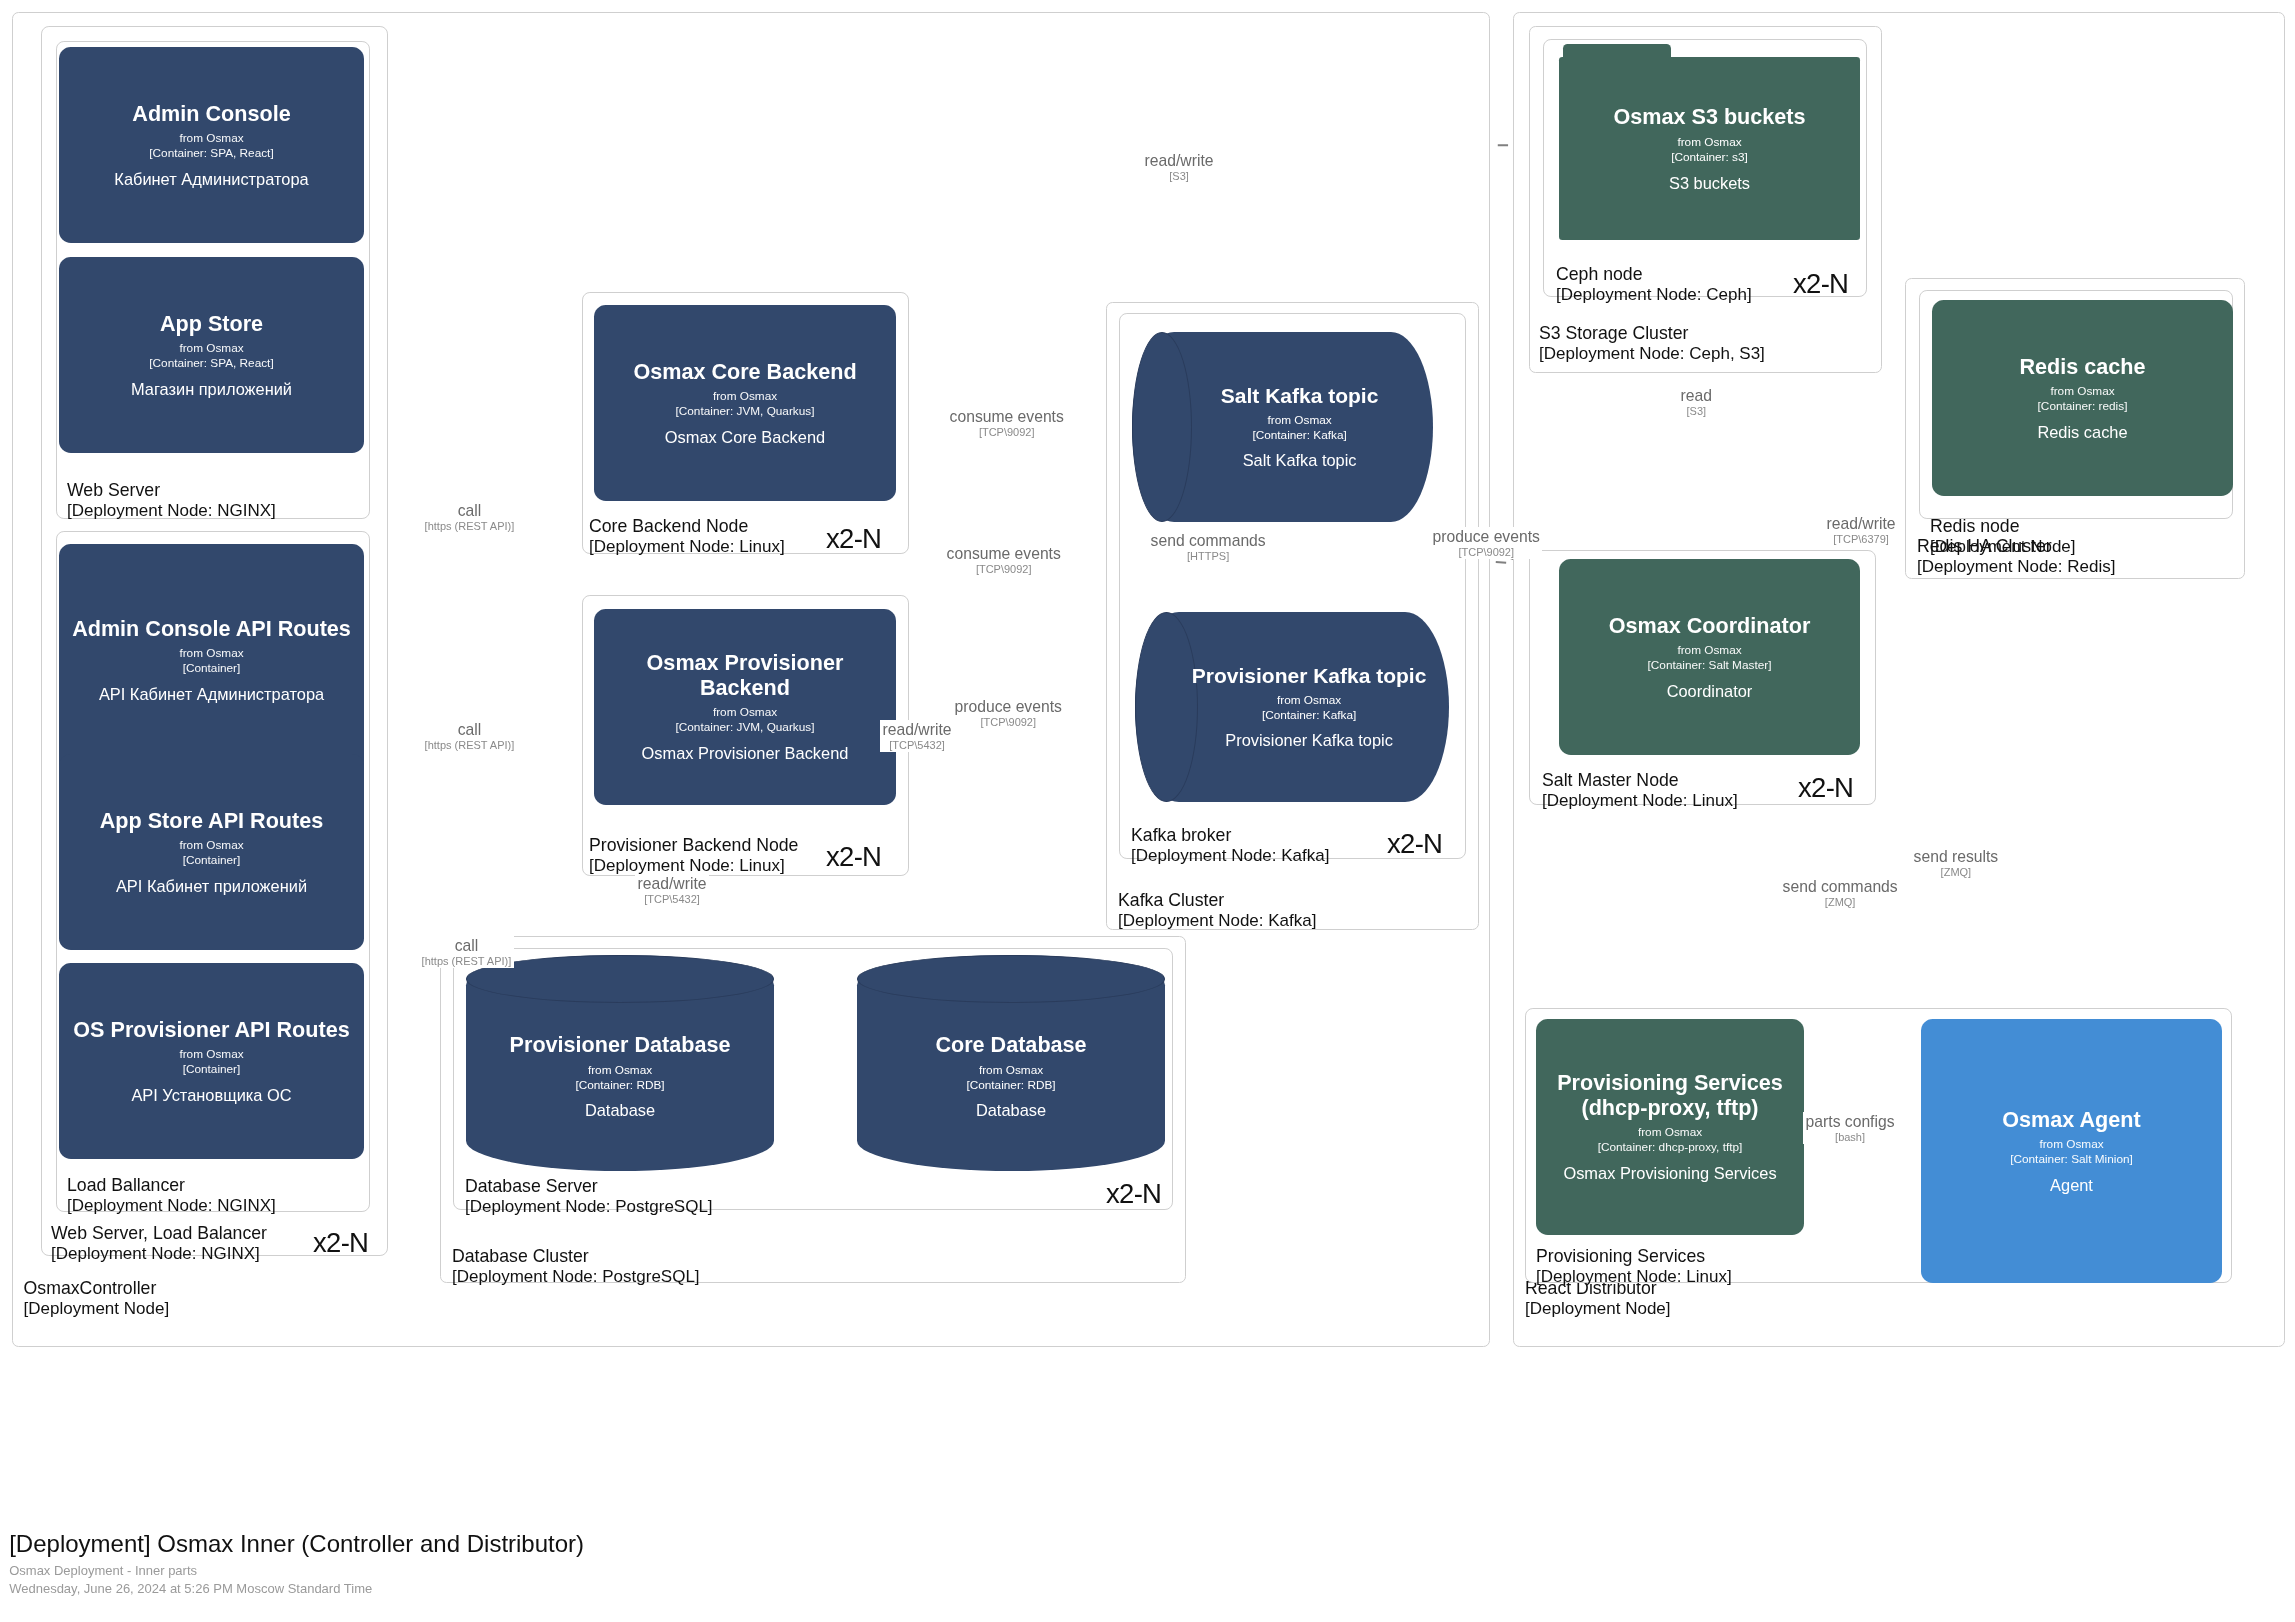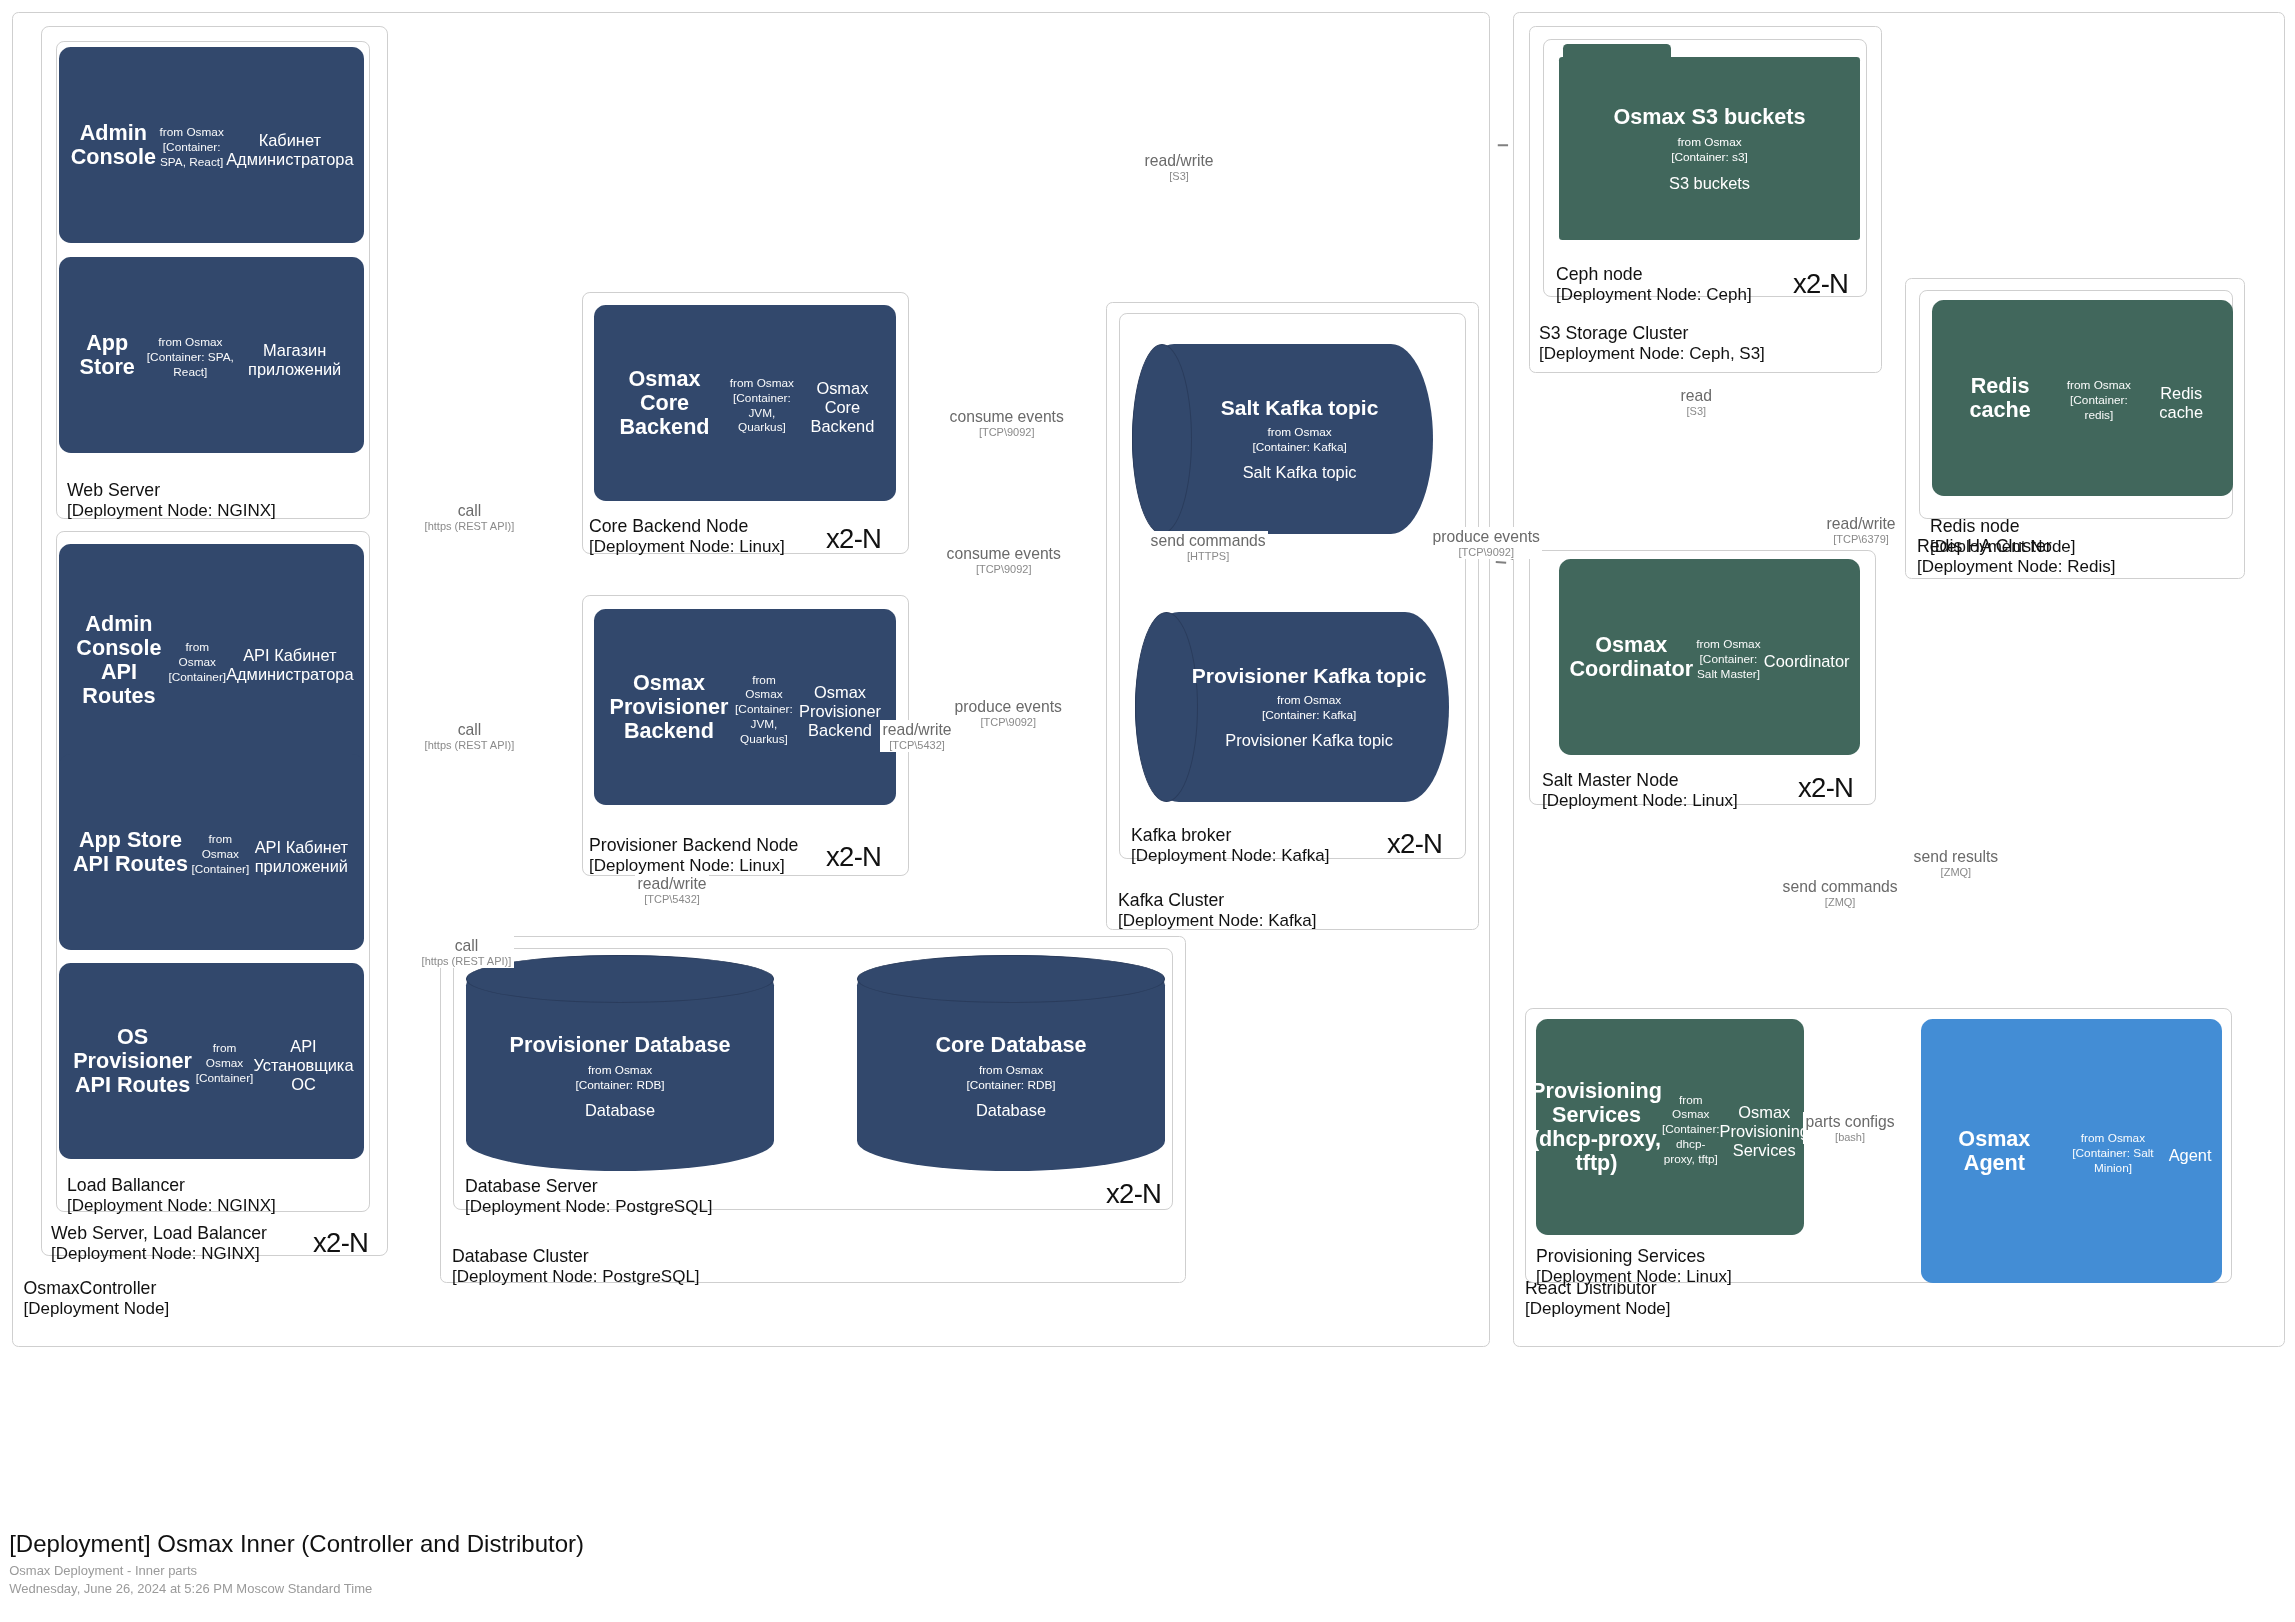--- a/index.html
+++ b/index.html
@@ -9,21 +9,21 @@
   
   .group{position:absolute;border:1.3px solid #cfcfcf;border-radius:6.5px;background:#fff;box-sizing:border-box;}
   .node{position:absolute;border:1.3px solid #cfcfcf;border-radius:7.9px;background:#fff;box-sizing:border-box;}
   .grp-label{position:absolute;left:14.4px;line-height:1.12;}
   .grp-label .t{font-size:17.7px;color:#111;white-space:nowrap;}
   .grp-label .s{font-size:17px;color:#111;white-space:nowrap;}
   .mult{position:absolute;font-size:27.5px;color:#111;letter-spacing:-0.7px;}
 
   
   .comp{position:absolute;box-sizing:border-box;border-radius:11.8px;color:#fff;
-        display:flex;flex-direction:row;align-items:center;justify-content:center;
+        display:flex;flex-direction:column;align-items:center;justify-content:center;
         text-align:center;padding:6.5px 10.5px;}
   .comp .name{font-weight:bold;font-size:21.6px;line-height:1.12;}
   .comp .meta{font-size:11.8px;line-height:1.25;margin-top:5.2px;opacity:.97;}
   .comp .desc{font-size:16.4px;margin-top:9.2px;line-height:1.15;}
   .c-blue{background:#32486c;}
   .c-green{background:#41675c;}
   .c-lightblue{background:#438dd5;}
 
   
   .cyl{position:absolute;box-sizing:border-box;}
@@ -254,21 +254,21 @@
     <div class="s">[Deployment Node: Kafka]</div>
   </div>
 
   <div class="node" style="left:1119px;top:313px;width:347px;height:546px;"></div>
   <div class="grp-label" style="left:1131px;top:826px;">
     <div class="t">Kafka broker</div>
     <div class="s">[Deployment Node: Kafka]</div>
   </div>
   <div class="mult" style="left:1387px;top:828px;">x2-N</div>
 
-  <div class="cyl horiz" style="left:1132px;top:332px;width:301px;height:190px;margin-top:12px;">
+  <div class="cyl horiz" style="left:1132px;top:332px;width:301px;height:190px;">
     <div class="body"></div>
     <div class="top"></div>
     <div class="txt" style="padding-left:46px;">
       <div class="name" style="font-weight:bold;font-size:21px;">Salt Kafka topic</div>
       <div class="meta" style="font-size:11.8px;margin-top:5.2px;line-height:1.25;">
         <div>from Osmax</div>
         <div>[Container: Kafka]</div>
       </div>
       <div class="desc" style="font-size:16.4px;margin-top:9.2px;">Salt Kafka topic</div>
     </div>

